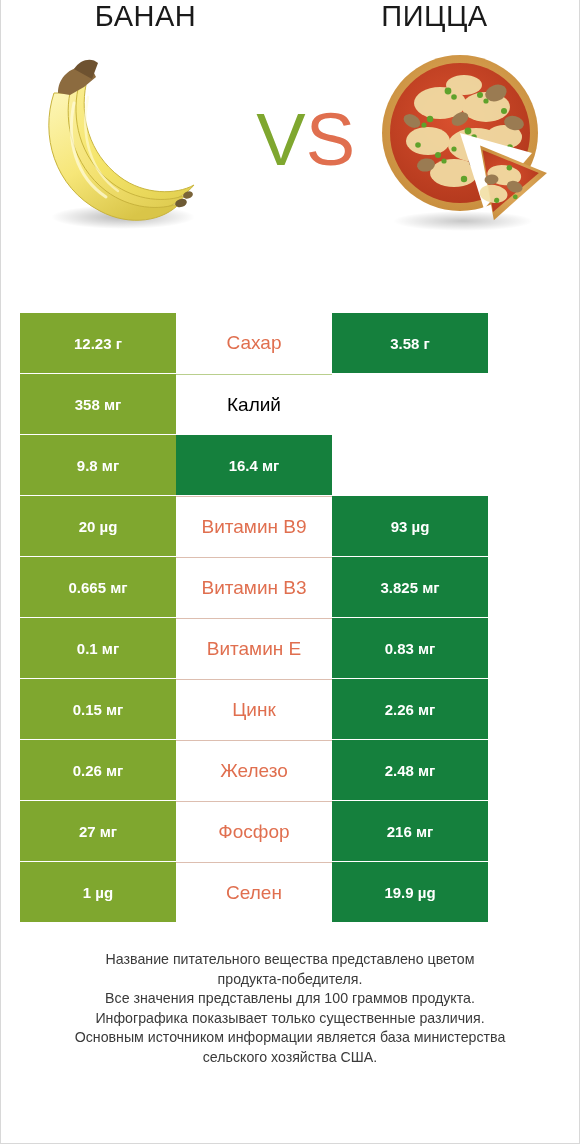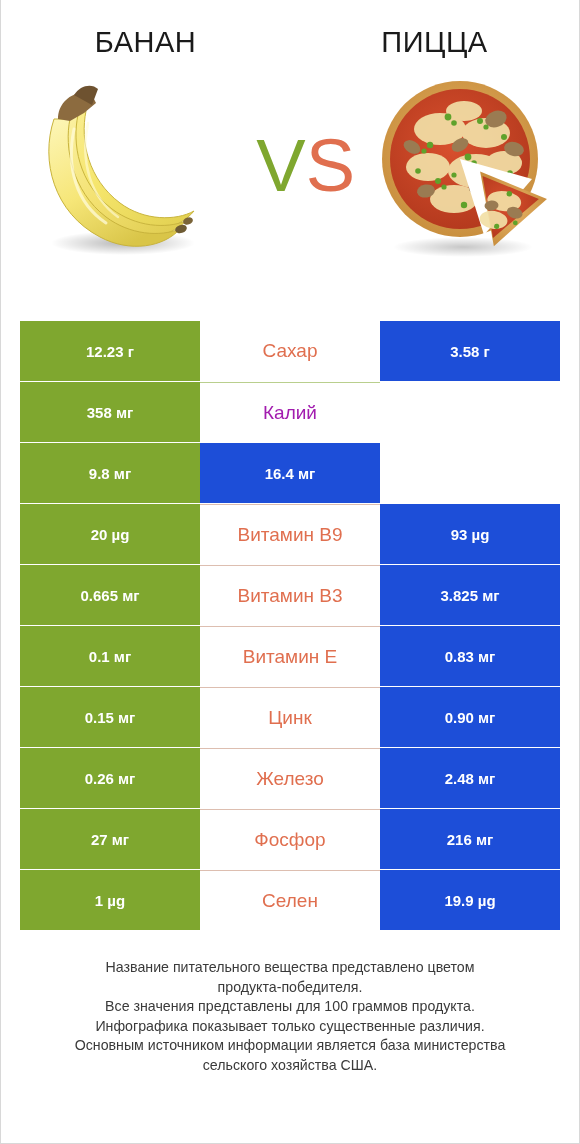--- a/index.html
+++ b/index.html
@@ -19,22 +19,20 @@
     border-bottom: 1px solid #d8d8d8;
   }
 
   
   .header {
     position: relative;
     height: 300px;
   }
   .titles {
     display: flex;
-    padding-top: 18px;
-    margin-top: 8px;
   }
   .title {
     flex: 1;
     text-align: center;
     font-size: 29px;
     font-weight: 400;
     color: #1a1a1a;
     letter-spacing: 0.5px;
     font-family: "Liberation Sans", sans-serif;
   }
@@ -84,49 +82,49 @@
   .table {
     width: 540px;
     margin: 13px auto 0 auto;
   }
   .row {
     display: flex;
     height: 60px;
     margin-bottom: 1px;
   }
   .cell {
-    width: 180px;
+    width: 156px;
     display: flex;
     align-items: center;
     justify-content: center;
     font-size: 15px;
     font-weight: 700;
     box-sizing: border-box;
     text-align: right;
   }
   .cell-left {
     background: #7FA72F;
     color: #ffffff;
   }
   .cell-right {
-    background: #1d4ed8;
+    background: #15803d;
     color: #ffffff;
   }
   .cell-mid {
     background: #ffffff;
     font-size: 19px;
     font-weight: 400;
   }
   .row + .row .cell-mid {
     border-top: 1px solid rgba(180,110,80,0.45);
   }
   .row + .row .cell-mid.win-left {
     border-top-color: rgba(127,167,47,0.55);
   }
-  .win-left  { color: #a21caf; }
+  .win-left  { color: #000000; }
   .win-right { color: #E06F4F; }
 
   
   .footer {
     margin-top: 28px;
     padding: 0 18px;
     text-align: center;
     font-size: 14.2px;
     line-height: 19.5px;
     color: #3a3a3a;
@@ -305,21 +303,21 @@
       <div class="cell cell-right">3.825 мг</div>
     </div>
     <div class="row">
       <div class="cell cell-left">0.1 мг</div>
       <div class="cell cell-mid win-right">Витамин E</div>
       <div class="cell cell-right">0.83 мг</div>
     </div>
     <div class="row">
       <div class="cell cell-left">0.15 мг</div>
       <div class="cell cell-mid win-right">Цинк</div>
-      <div class="cell cell-right">0.90 мг</div>
+      <div class="cell cell-right">2.26 мг</div>
     </div>
     <div class="row">
       <div class="cell cell-left">0.26 мг</div>
       <div class="cell cell-mid win-right">Железо</div>
       <div class="cell cell-right">2.48 мг</div>
     </div>
     <div class="row">
       <div class="cell cell-left">27 мг</div>
       <div class="cell cell-mid win-right">Фосфор</div>
       <div class="cell cell-right">216 мг</div>

